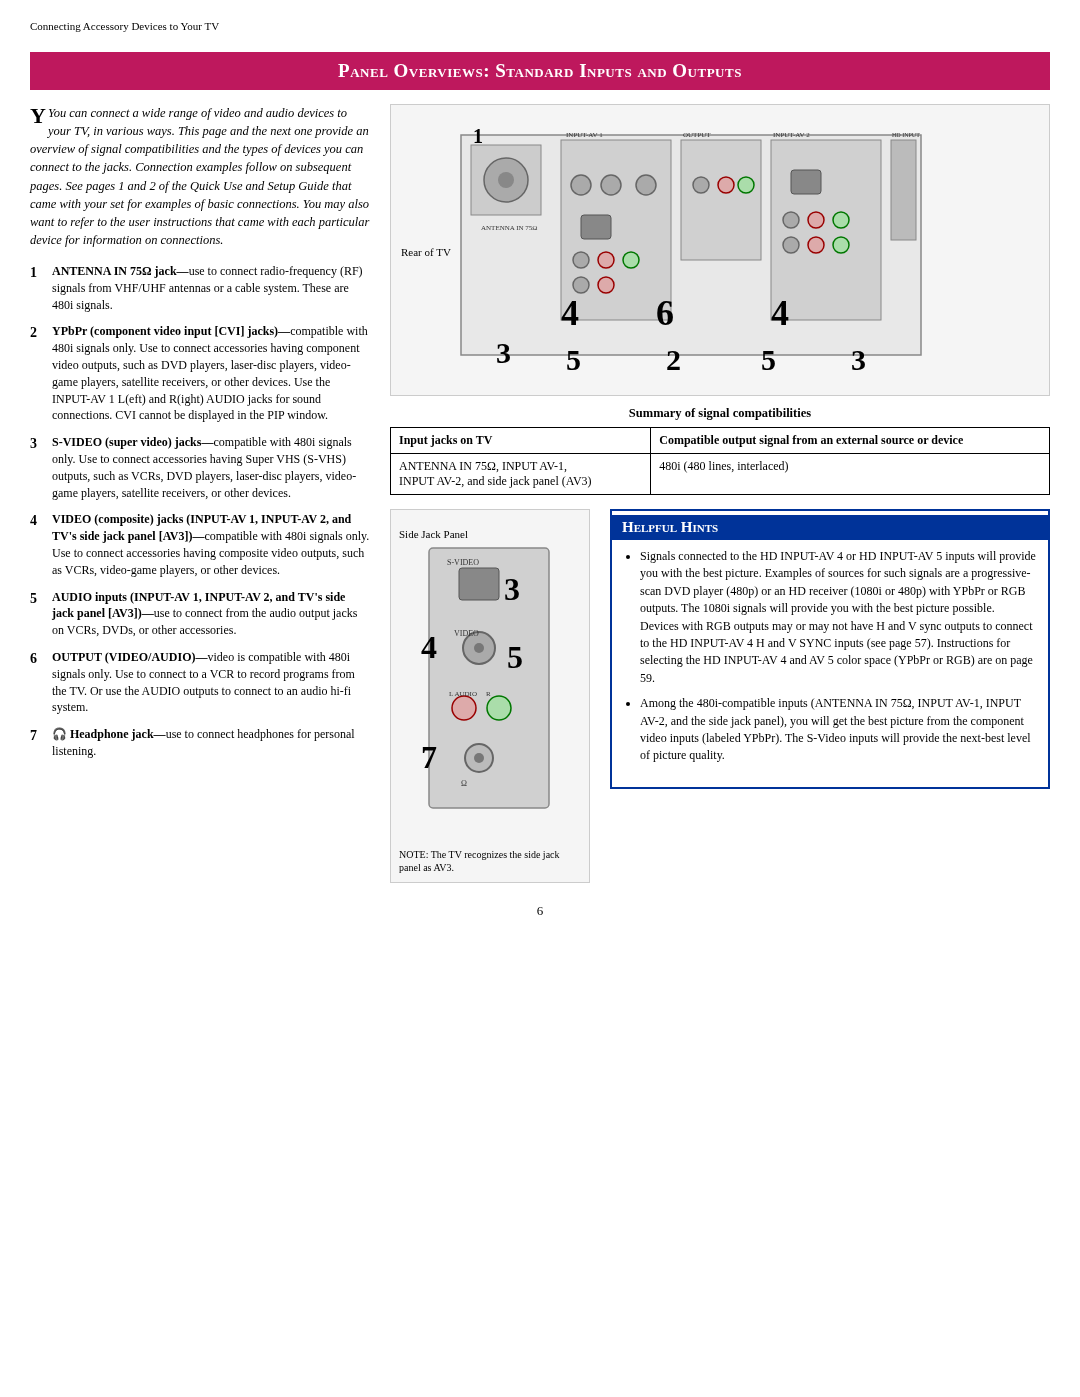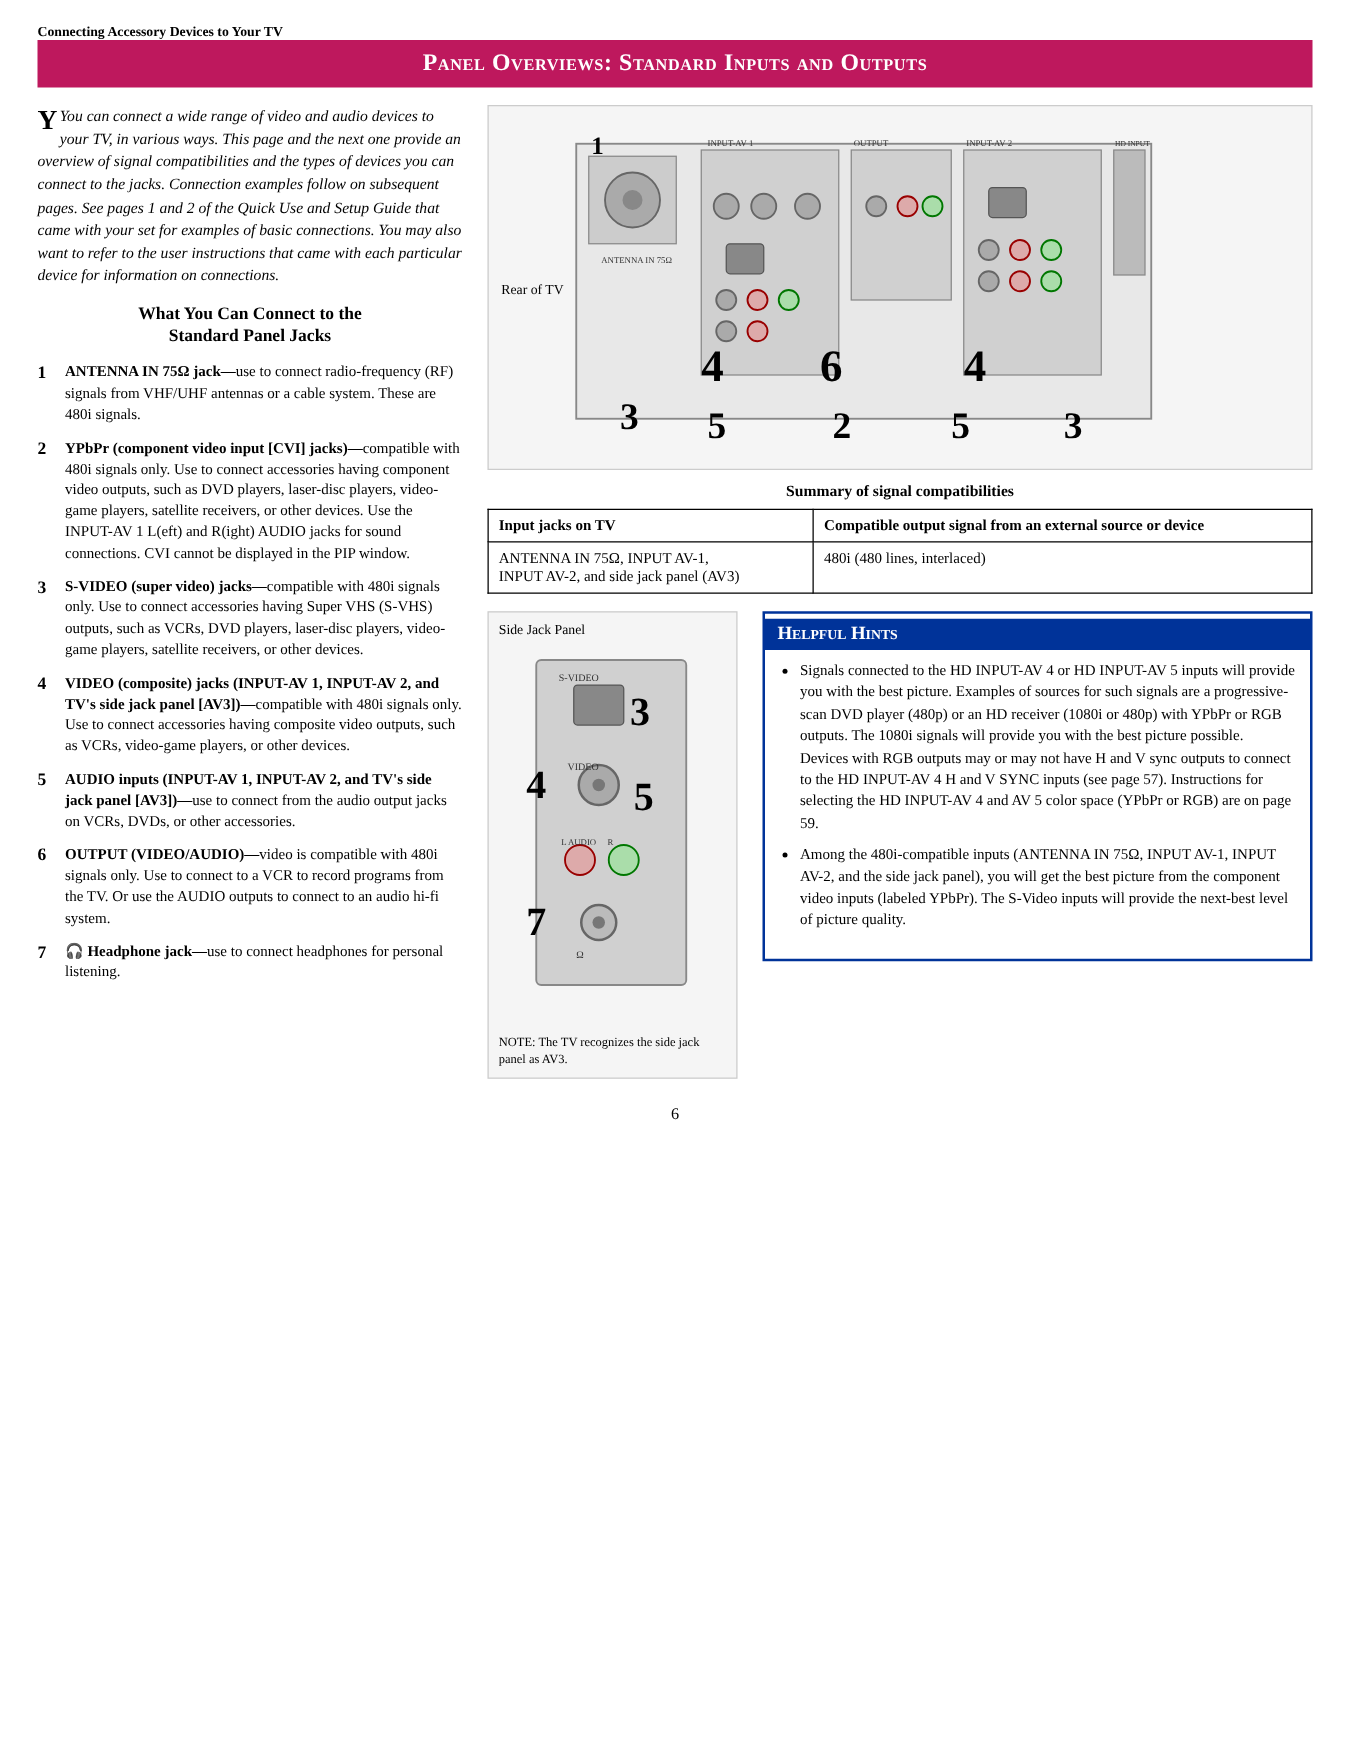--- a/index.html
+++ b/index.html
@@ -9,22 +9,22 @@
       font-size: 13px;
       color: #000;
       width: 1080px;
       min-height: 1397px;
       padding: 20px 30px;
     }
 
     
     .top-label {
       font-size: 11px;
-      font-weight: bold;
-      margin-bottom: 0;
+      font-weight: normal;
+      margin-bottom: 20px;
     }
 
     
     .title-banner {
       background: #be185d;
       color: #fff;
       text-align: center;
       padding: 8px 16px;
       font-size: 19px;
       font-weight: bold;
@@ -211,21 +211,21 @@
     .side-panel-diagram {
       background: #f5f5f5;
       border: 1px solid #ccc;
       padding: 8px;
       position: relative;
       min-height: 320px;
     }
     .side-panel-label {
       font-size: 11px;
       position: absolute;
-      top: 8px;
+      top: 18px;
       left: 8px;
     }
     .side-note {
       font-size: 10px;
       line-height: 1.3;
       margin-top: 6px;
       font-style: normal;
     }
 
     
@@ -260,24 +260,20 @@
 <div class="title-banner">Panel Overviews: Standard Inputs and Outputs</div>
 
 <div class="main-layout">
 
   <div class="left-col">
 
     <div class="intro-text">
       <span class="first-letter-Y">Y</span><em>You can connect a wide range of video and audio devices to your TV, in various ways. This page and the next one provide an overview of signal compatibilities and the types of devices you can connect to the jacks. Connection examples follow on subsequent pages. See pages 1 and 2 of the Quick Use and Setup Guide that came with your set for examples of basic connections. You may also want to refer to the user instructions that came with each particular device for information on connections.</em>
     </div>
 
-    <div class="section-heading">
-      <span>What You Can Connect to the</span><br>
-      <span>Standard Panel Jacks</span>
-    </div>
 
     <ul class="numbered-items">
       <li class="numbered-item">
         <span class="item-number">1</span>
         <span class="item-text">
           <strong>ANTENNA IN 75Ω jack—</strong><span>use to connect radio-frequency (RF) signals from VHF/UHF antennas or a cable system. These are 480i signals.</span>
         </span>
       </li>
       <li class="numbered-item">
         <span class="item-number">2</span>

